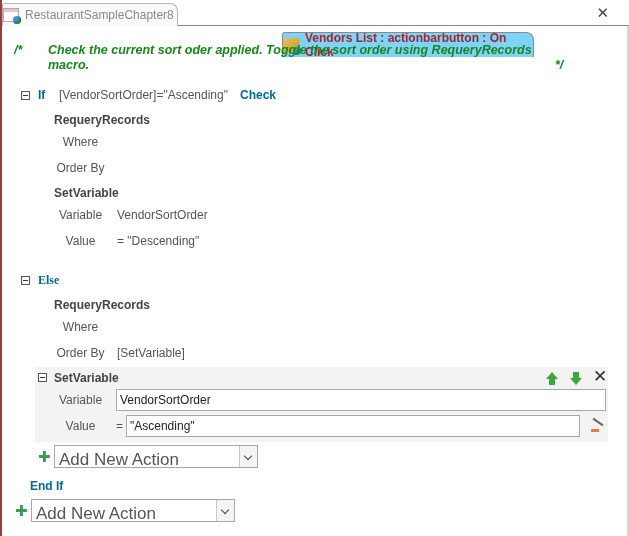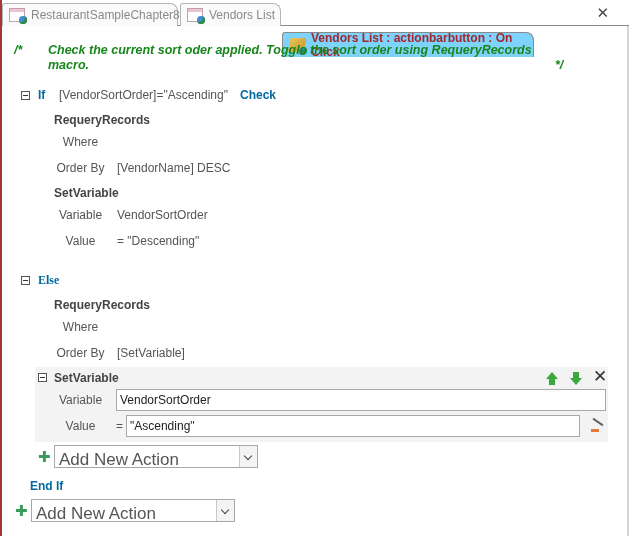--- a/index.html
+++ b/index.html
@@ -3,21 +3,21 @@
 <meta charset="utf-8">
 <style>
   * { box-sizing: border-box; margin: 0; padding: 0; }
   html, body { width: 629px; height: 536px; overflow: hidden; background: #ffffff; }
   body { font-family: "Liberation Sans", "DejaVu Sans", sans-serif; font-size: 12px; color: #444; position: relative; }
   .left-border { position: absolute; left: 0; top: 0; width: 2px; height: 536px; background: #a4373a; }
   .right-border { position: absolute; right: 0; top: 26px; width: 2px; height: 510px; background: #d4d4d4; }
 
   
   .tabbar { position: absolute; left: 2px; top: 0; width: 627px; height: 26px; background: #ffffff; border-bottom: 1px solid #8a8a8a; }
-  .tab { position: absolute; top: 3px; height: 23px; border: 1px solid #b5b5b5; border-bottom: none; border-radius: 3px 8px 0 0; background: #fafafa; display: flex; align-items: center; padding-left: 6px; font-size: 12px; color: #8a8a8a; }
+  .tab { position: absolute; top: 3px; height: 23px; border: 1px solid #b5b5b5; border-bottom: none; border-radius: 3px 8px 0 0; background: #fafafa; display: flex; align-items: center; font-size: 12px; color: #8a8a8a; }
   .tab.active { top: 2px; height: 25px; background: #7dd3fc; color: #a4262c; font-weight: bold; border-color: #8a8a8a; margin-top: 30px; }
   .tab .ticon { width: 16px; height: 14px; margin-right: 6px; position: relative; flex: none; }
   .ticon.form { border: 1px solid #c7a0b0; background: #fff; }
   .ticon.form::before { content: ""; position: absolute; left: 0; top: 0; right: 0; height: 3px; background: #e7c6d1; }
   .ticon.form::after { content: ""; position: absolute; right: -3px; bottom: -3px; width: 8px; height: 8px; border-radius: 50%; background: #3e8ed0; box-shadow: inset -2px -2px 0 #2a8a3a; }
   .ticon.macro { background: linear-gradient(135deg, #e8c35a, #c79a2b); border-radius: 2px; transform: skewX(-10deg); }
   .ticon.macro::after { content: ""; position: absolute; right: -3px; bottom: -3px; width: 8px; height: 8px; border-radius: 50%; background: #3e8ed0; box-shadow: inset -2px -2px 0 #2a8a3a; }
   .tab-close { position: absolute; right: 20px; top: 6px; font-size: 15px; color: #444; line-height: 14px; cursor: pointer; }
 
   
@@ -57,24 +57,20 @@
 <body>
 
 <div class="left-border"></div>
 <div class="right-border"></div>
 
 <div class="tabbar">
   <div class="tab" style="left:0; width:176px;">
     <span class="ticon form"></span>
     <span>RestaurantSampleChapter8</span>
   </div>
-  <div class="tab" style="left:178px; width:101px;">
-    <span class="ticon form"></span>
-    <span>Vendors List</span>
-  </div>
   <div class="tab active" style="left:280px; width:252px;">
     <span class="ticon macro"></span>
     <span>Vendors List : actionbarbutton : On Click</span>
   </div>
   <span class="tab-close">✕</span>
 </div>
 
 <div class="content">
 
   <div class="comment">
@@ -84,21 +80,20 @@
   </div>
 
   <span class="toggle" style="left:19px; top:64px;"></span>
   <span class="abs kw" style="left:36px; top:61px;">If</span>
   <span class="abs val" style="left:57px; top:61px;">[VendorSortOrder]="Ascending"</span>
   <span class="abs kw" style="left:238px; top:61px;">Check</span>
 
   <span class="abs act" style="left:52px; top:86px;">RequeryRecords</span>
   <span class="abs lbl" style="left:52px; top:108px; width:53px;">Where</span>
   <span class="abs lbl" style="left:52px; top:134px; width:53px;">Order By</span>
-  <span class="abs val" style="left:115px; top:134px;">[VendorName] DESC</span>
 
   <span class="abs act" style="left:52px; top:159px;">SetVariable</span>
   <span class="abs lbl" style="left:52px; top:181px; width:53px;">Variable</span>
   <span class="abs val" style="left:115px; top:181px;">VendorSortOrder</span>
   <span class="abs lbl" style="left:52px; top:207px; width:53px;">Value</span>
   <span class="abs val" style="left:115px; top:207px;">= "Descending"</span>
 
   <span class="toggle" style="left:19px; top:249px;"></span>
   <span class="abs kw" style="left:36px; top:246px;font-family:Liberation Serif, serif;">Else</span>
 

